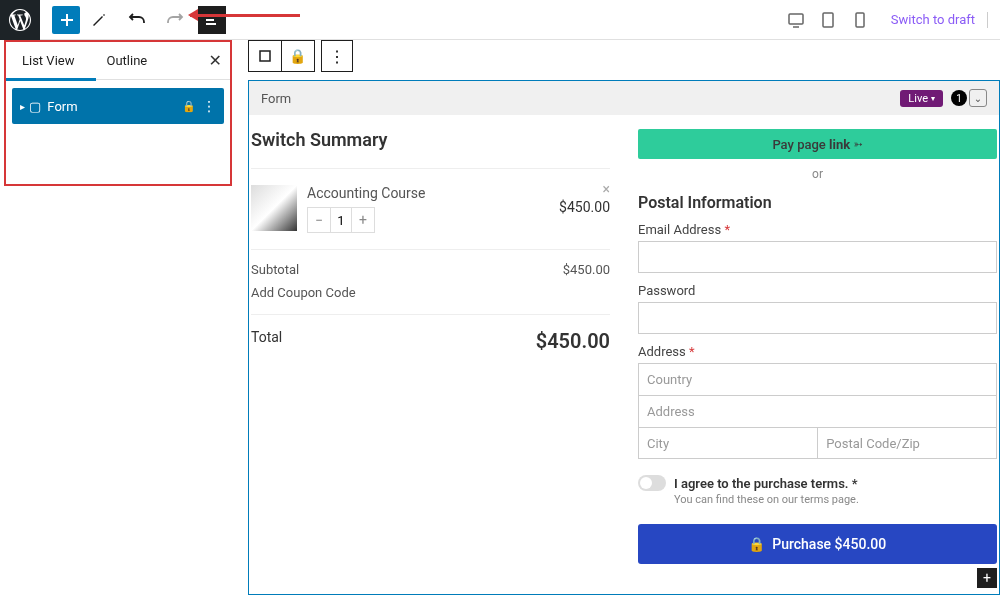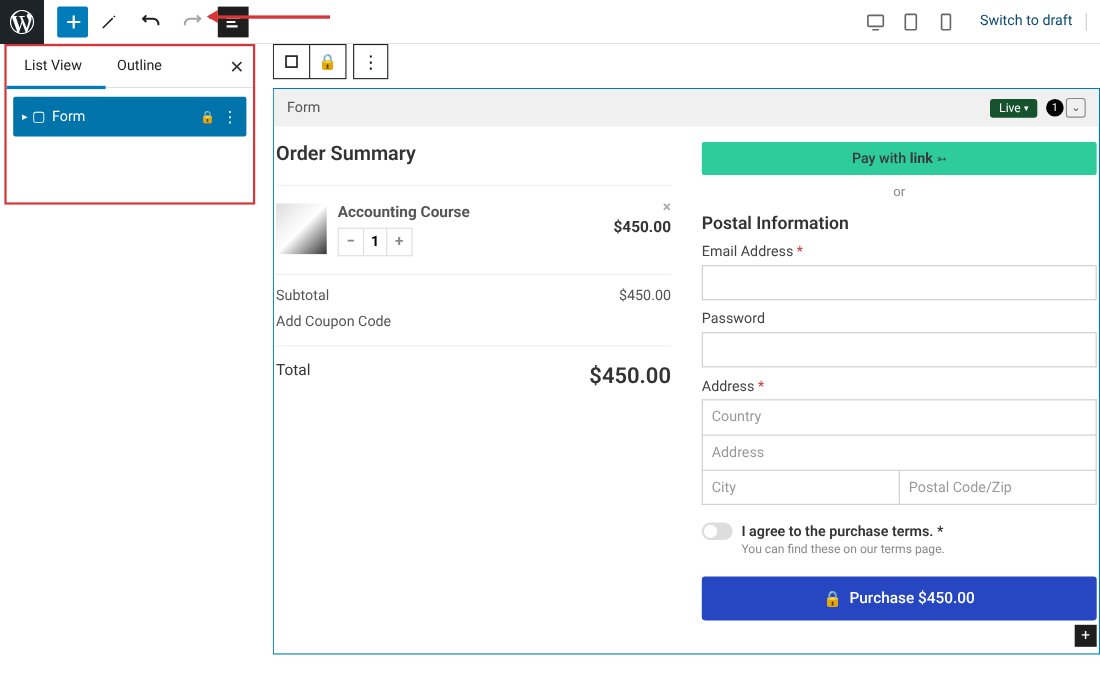--- a/index.html
+++ b/index.html
@@ -9,21 +9,21 @@
 .wp-logo { width: 40px; height: 40px; background: #1d2327; display: flex; align-items: center; justify-content: center; }
 .wp-logo svg { width: 22px; height: 22px; fill: #fff; }
 .add-btn { width: 28px; height: 28px; background: #007cba; display: flex; align-items: center; justify-content: center; margin-left: 12px; border-radius: 2px; }
 .tool-icon { width: 38px; height: 40px; display: flex; align-items: center; justify-content: center; color: #1e1e1e; }
 .doc-overview-btn { width: 28px; height: 28px; background: #1e1e1e; display: flex; align-items: center; justify-content: center; margin-left: 4px; }
 .arrow-indicator { position: absolute; top: 14px; left: 190px; width: 110px; height: 3px; background: #d63638; }
 .arrow-indicator::before { content: ''; position: absolute; left: -8px; top: -5px; border: 6px solid transparent; border-right: 10px solid #d63638; }
 .top-spacer { flex: 1; }
 .device-icons { display: flex; gap: 2px; margin-right: 16px; }
 .device-icon { width: 30px; height: 30px; display: flex; align-items: center; justify-content: center; color: #666; }
-.switch-draft { color: #0c4a6e; font-size: 13px; cursor: pointer; }
+.switch-draft { color: #8b5cf6; font-size: 13px; cursor: pointer; }
 .vert-divider { width: 1px; height: 16px; background: #ccc; margin-left: 12px; }
 
 .list-view-panel { position: absolute; left: 4px; top: 40px; width: 228px; border: 2px solid #d63638; background: #fff; z-index: 10; padding-bottom: 60px; }
 .panel-tabs { display: flex; align-items: center; height: 38px; border-bottom: 1px solid #e0e0e0; position: relative; }
 .panel-tab { padding: 0 16px; font-size: 13px; color: #1e1e1e; height: 38px; display: flex; align-items: center; cursor: pointer; }
 .panel-tab.active::after { content: ''; position: absolute; bottom: -1px; left: 0; width: 90px; height: 3px; background: #007cba; }
 .panel-tab.active { position: relative; }
 .panel-close { margin-left: auto; margin-right: 8px; cursor: pointer; font-size: 16px; color: #333; }
 .list-item { height: 36px; background: #0073aa; color: #fff; display: flex; align-items: center; padding: 0 8px; margin: 8px 6px 0; font-size: 13px; border-radius: 2px; }
 .list-item .chev { margin-right: 4px; font-size: 10px; }
@@ -35,32 +35,32 @@
 .editor-canvas { position: absolute; left: 248px; top: 40px; right: 0; bottom: 0; overflow: hidden; }
 .block-toolbar { display: flex; margin-bottom: 8px; }
 .bt-group { display: flex; border: 1px solid #1e1e1e; height: 32px; }
 .bt-btn { width: 32px; display: flex; align-items: center; justify-content: center; font-size: 14px; }
 .bt-sep { width: 1px; background: #1e1e1e; }
 .bt-options { width: 32px; height: 32px; border: 1px solid #1e1e1e; margin-left: 6px; display: flex; align-items: center; justify-content: center; }
 
 .form-block { border: 1px solid #007cba; }
 .form-header { height: 34px; background: #f0f0f0; display: flex; align-items: center; padding: 0 12px; font-size: 13px; color: #555; }
 .form-header .spacer { flex: 1; }
-.live-badge { background: #14532d; color: #fff; font-size: 11px; padding: 2px 8px; border-radius: 3px; display: flex; align-items: center; gap: 3px; }
+.live-badge { background: #701a75; color: #fff; font-size: 11px; padding: 2px 8px; border-radius: 3px; display: flex; align-items: center; gap: 3px; }
 .step-badge { margin-left: 8px; display: flex; align-items: center; gap: 2px; }
 .step-num { width: 16px; height: 16px; background: #000; color: #fff; border-radius: 50%; font-size: 10px; display: flex; align-items: center; justify-content: center; }
 .cart-icon { width: 18px; height: 18px; border: 1px solid #888; border-radius: 3px; display: flex; align-items: center; justify-content: center; font-size: 10px; }
 
 .form-body { display: flex; padding: 14px 0 30px; position: relative; }
 .order-col { width: 50%; padding: 0 14px 0 2px; }
 .contact-col { width: 50%; padding: 0 2px 0 14px; }
 
 .order-title { font-size: 18px; font-weight: 600; color: #333; margin-bottom: 18px; }
 
-.product-row { display: flex; align-items: flex-start; padding: 16px 0; border-top: 1px solid #eee; position: relative; font-weight: bold; }
+.product-row { display: flex; align-items: flex-start; padding: 16px 0; border-top: 1px solid #eee; position: relative; }
 .product-img { width: 46px; height: 46px; background: linear-gradient(135deg, #ddd 0%, #fff 50%, #333 100%); margin-right: 10px; }
 .product-info { flex: 1; }
 .product-name { font-size: 14px; color: #555; margin-bottom: 6px; }
 .qty-control { display: flex; border: 1px solid #ddd; width: fit-content; height: 26px; }
 .qty-btn { width: 22px; display: flex; align-items: center; justify-content: center; font-size: 14px; color: #888; cursor: pointer; }
 .qty-val { width: 22px; display: flex; align-items: center; justify-content: center; font-size: 13px; border-left: 1px solid #ddd; border-right: 1px solid #ddd; }
 .product-remove { position: absolute; right: 0; top: 12px; color: #aaa; font-size: 14px; cursor: pointer; }
 .product-price { position: absolute; right: 0; top: 30px; font-size: 14px; color: #333; }
 
 .summary-row { display: flex; justify-content: space-between; padding: 6px 0; font-size: 13px; color: #555; }
@@ -186,21 +186,21 @@
           <span style="font-size:8px">▾</span>
         </div>
       <div class="step-badge">
         <div class="step-num">1</div>
         <div class="cart-icon">⌄</div>
       </div>
     </div>
 
     <div class="form-body">
       <div class="order-col">
-        <div class="order-title">Order Summary</div>
+        <div class="order-title">Switch Summary</div>
         <div class="product-row">
           <div class="product-img"></div>
           <div class="product-info">
             <div class="product-name">Accounting Course</div>
             <div class="qty-control">
               <div class="qty-btn">−</div>
               <div class="qty-val">1</div>
               <div class="qty-btn">+</div>
             </div>
           </div>
@@ -213,21 +213,21 @@
         </div>
         <div class="coupon-link">Add Coupon Code</div>
         <div class="total-row">
           <span class="total-label">Total</span>
           <span class="total-amount">$450.00</span>
         </div>
       </div>
 
       <div class="contact-col">
         <div class="pay-link-btn">
-          <span>Pay with</span>&nbsp;<b style="">link</b>&nbsp;<span style="font-size:11px">➳</span>
+          <span>Pay page</span>&nbsp;<b style="">link</b>&nbsp;<span style="font-size:11px">➳</span>
         </div>
         <div class="or-text">or</div>
         <div class="section-title">Postal Information</div>
         <div class="field-label"><span>Email Address</span> <span class="req">*</span></div>
         <input class="field-input" style="">
         <div class="field-label">Password</div>
         <input class="field-input" style="">
         <div class="field-label"><span>Address</span> <span class="req">*</span></div>
         <input class="field-input" style="border-bottom: none;" placeholder="Country">
         <input class="field-input" style="border-bottom: none;" placeholder="Address">

